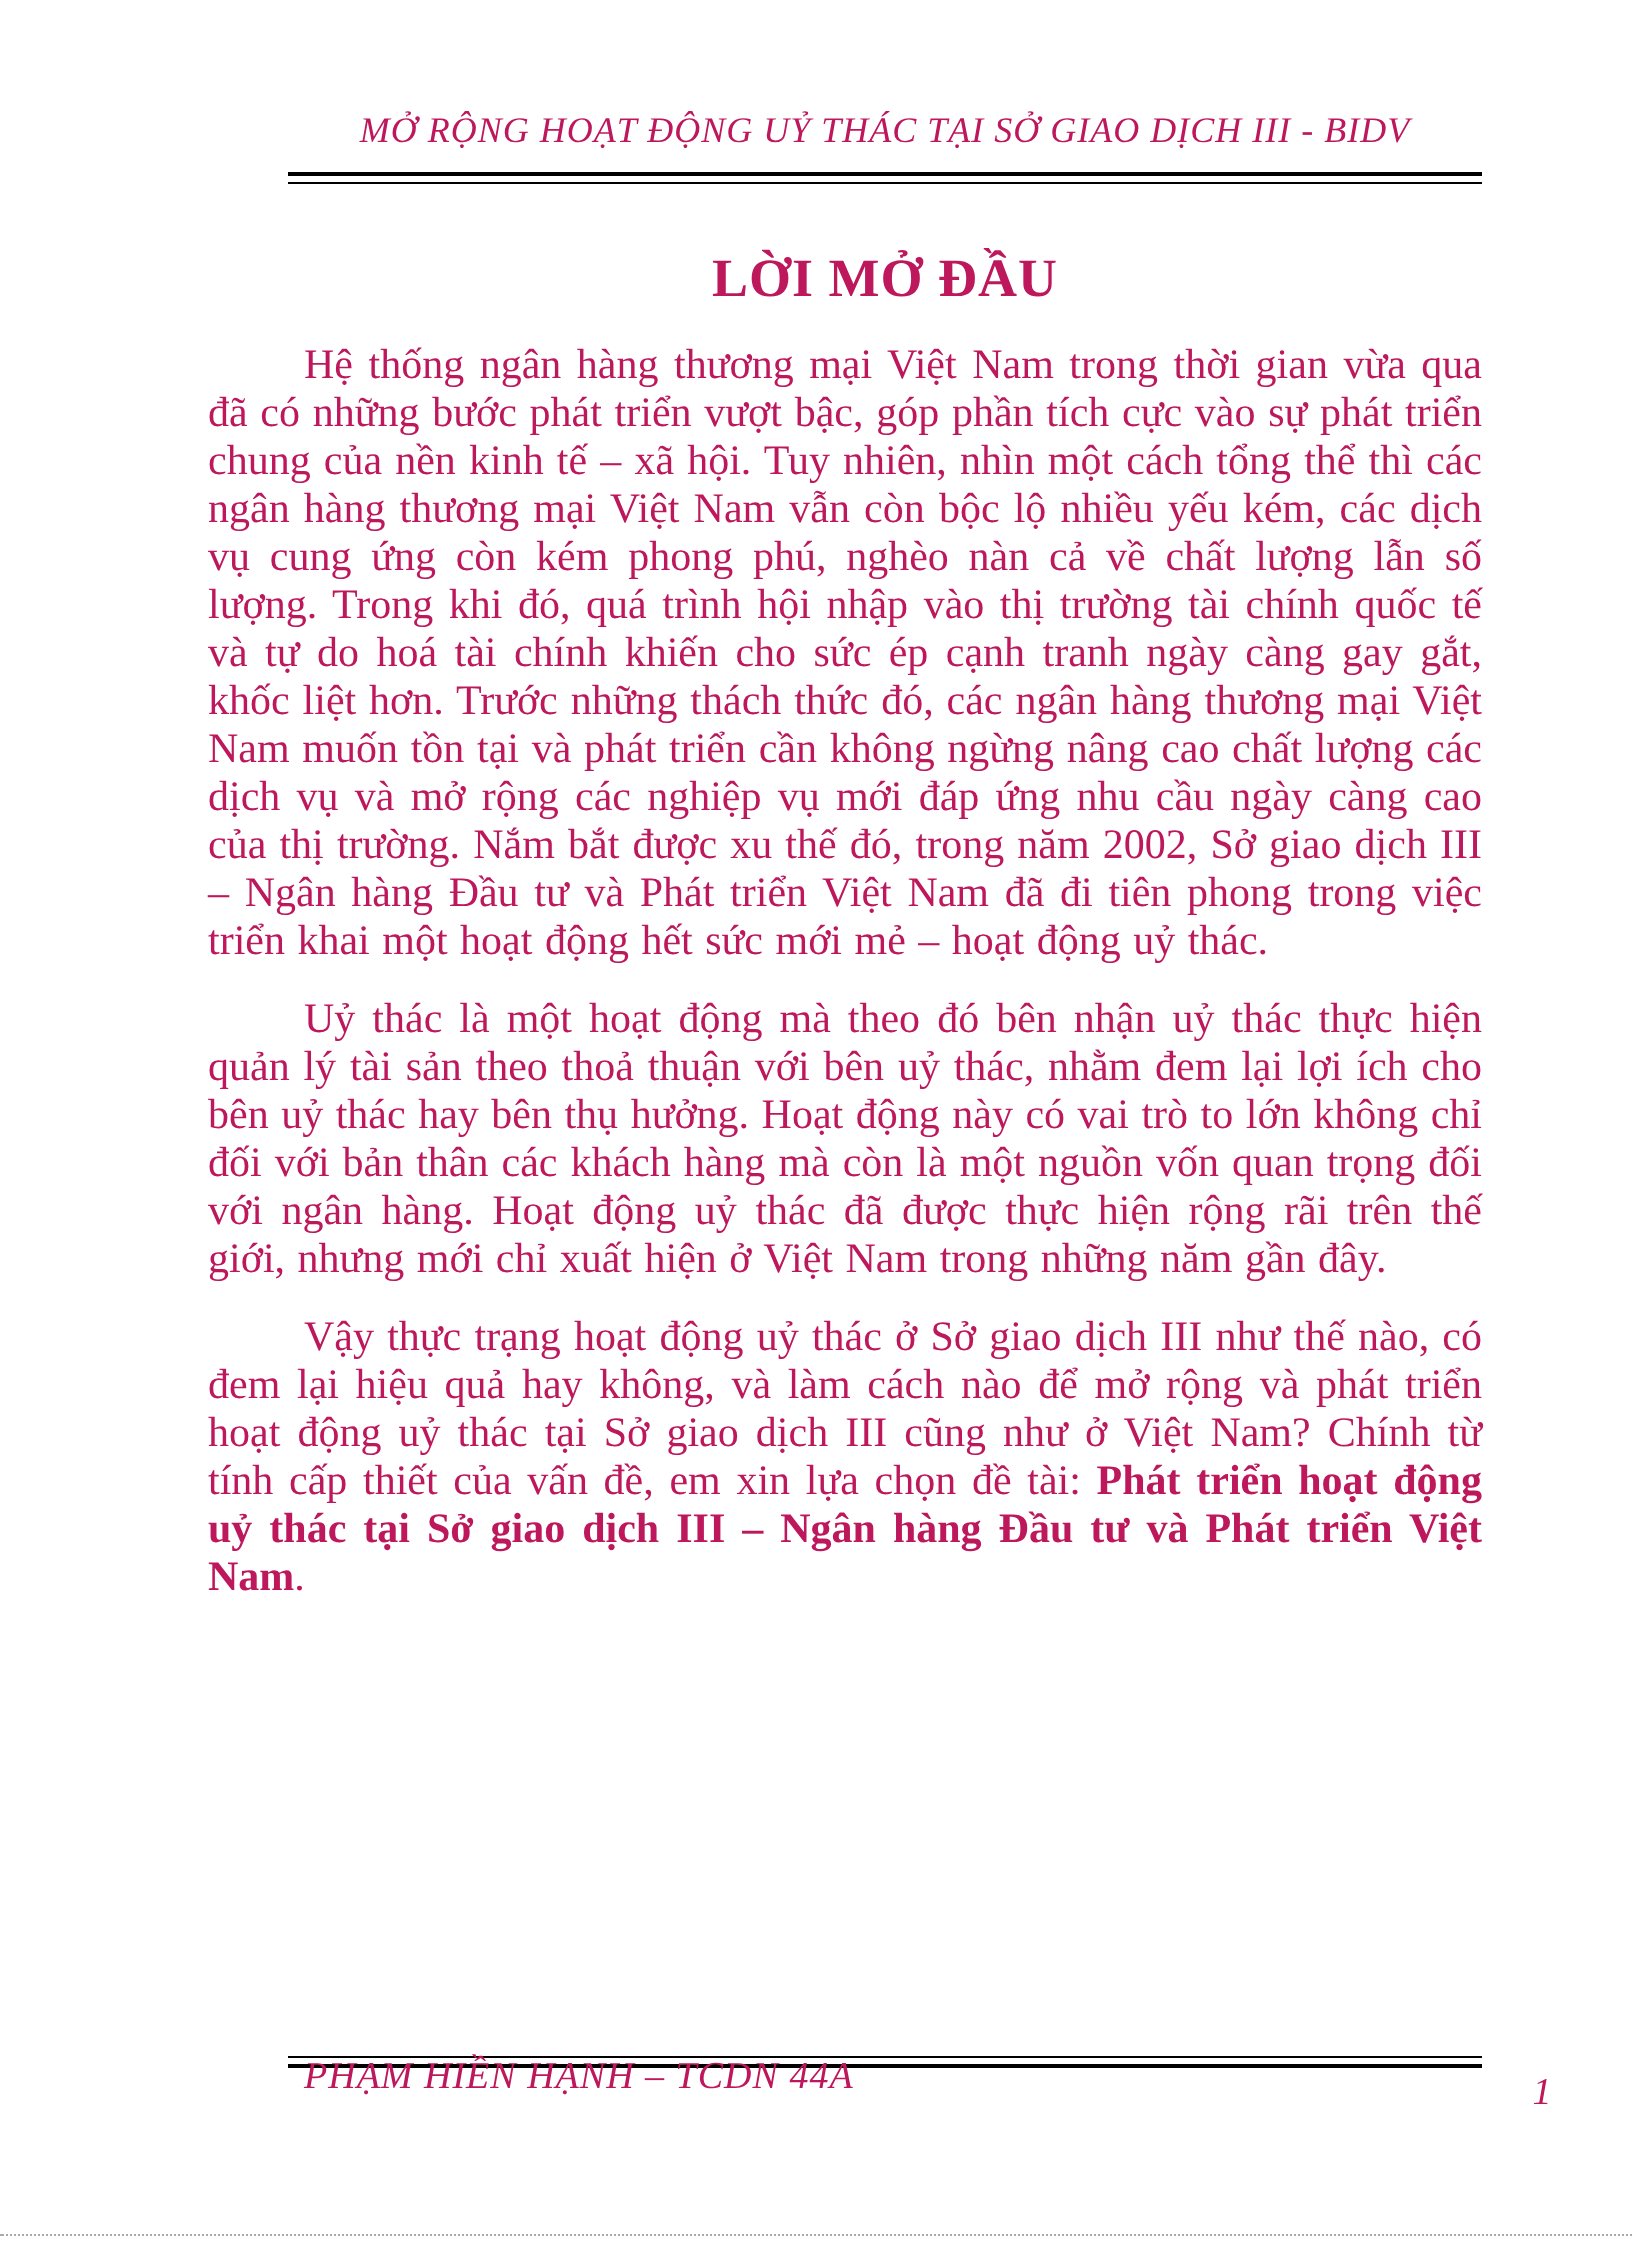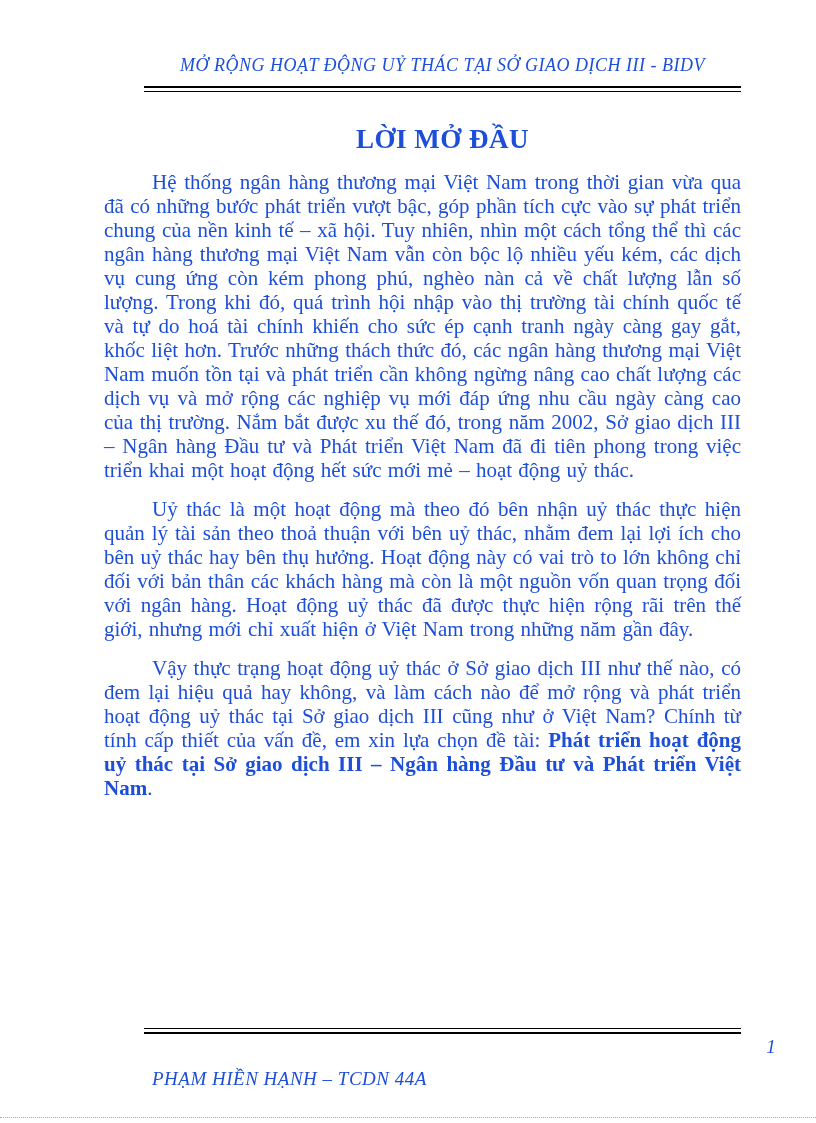--- a/index.html
+++ b/index.html
@@ -6,21 +6,21 @@
     margin: 0;
     padding: 0;
     background: #ffffff;
   }
   .page {
     position: relative;
     width: 816px;
     height: 1123px;
     background: #ffffff;
     font-family: "Liberation Serif", "DejaVu Serif", serif;
-    color: #1d4ed8;
+    color: #be185d;
     overflow: hidden;
   }
 
   
   .running-header {
     position: absolute;
     top: 55px;
     left: 144px;
     width: 597px;
     text-align: center;
@@ -79,21 +79,20 @@
     border-bottom: 2px solid #000;
   }
   .footer-author {
     position: absolute;
     top: 1028px;
     left: 152px;
     font-style: italic;
     font-size: 19px;
     letter-spacing: 0.5px;
     white-space: nowrap;
-    margin-top: 40px;
   }
   .footer-page-number {
     position: absolute;
     top: 1036px;
     left: 756px;
     width: 30px;
     text-align: center;
     font-style: italic;
     font-size: 19px;
   }

